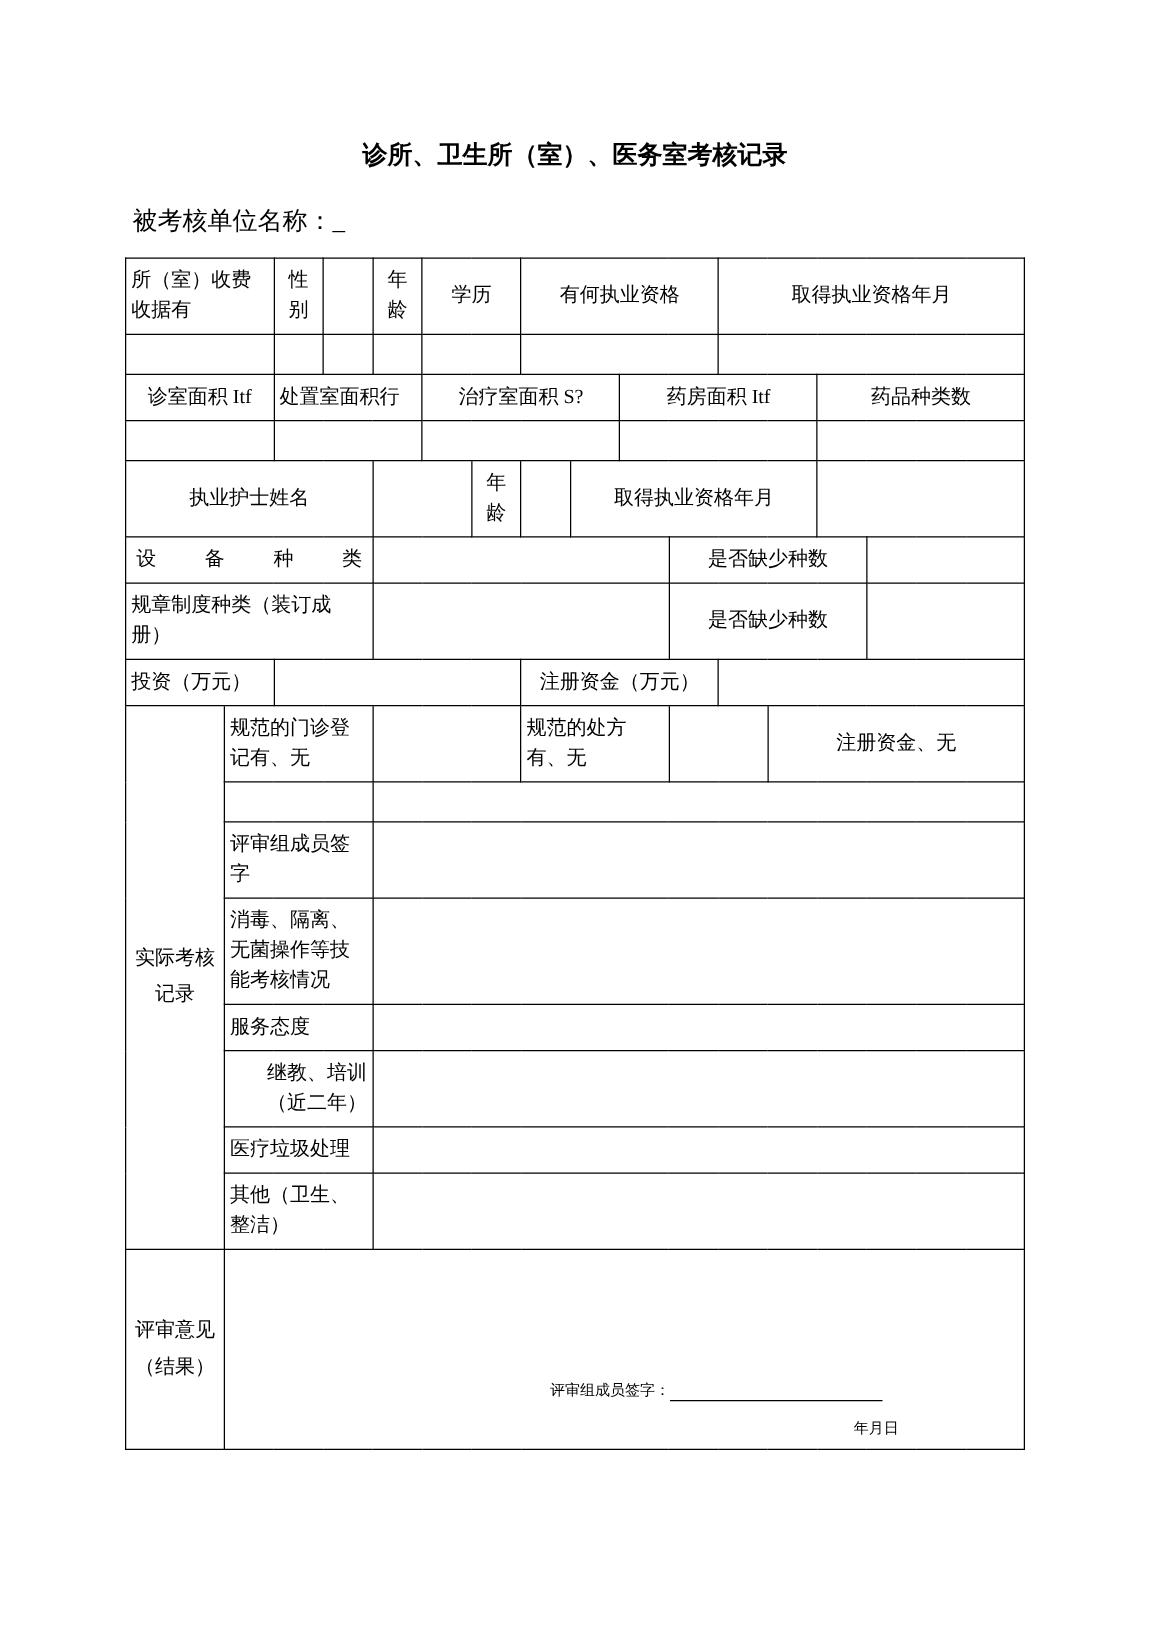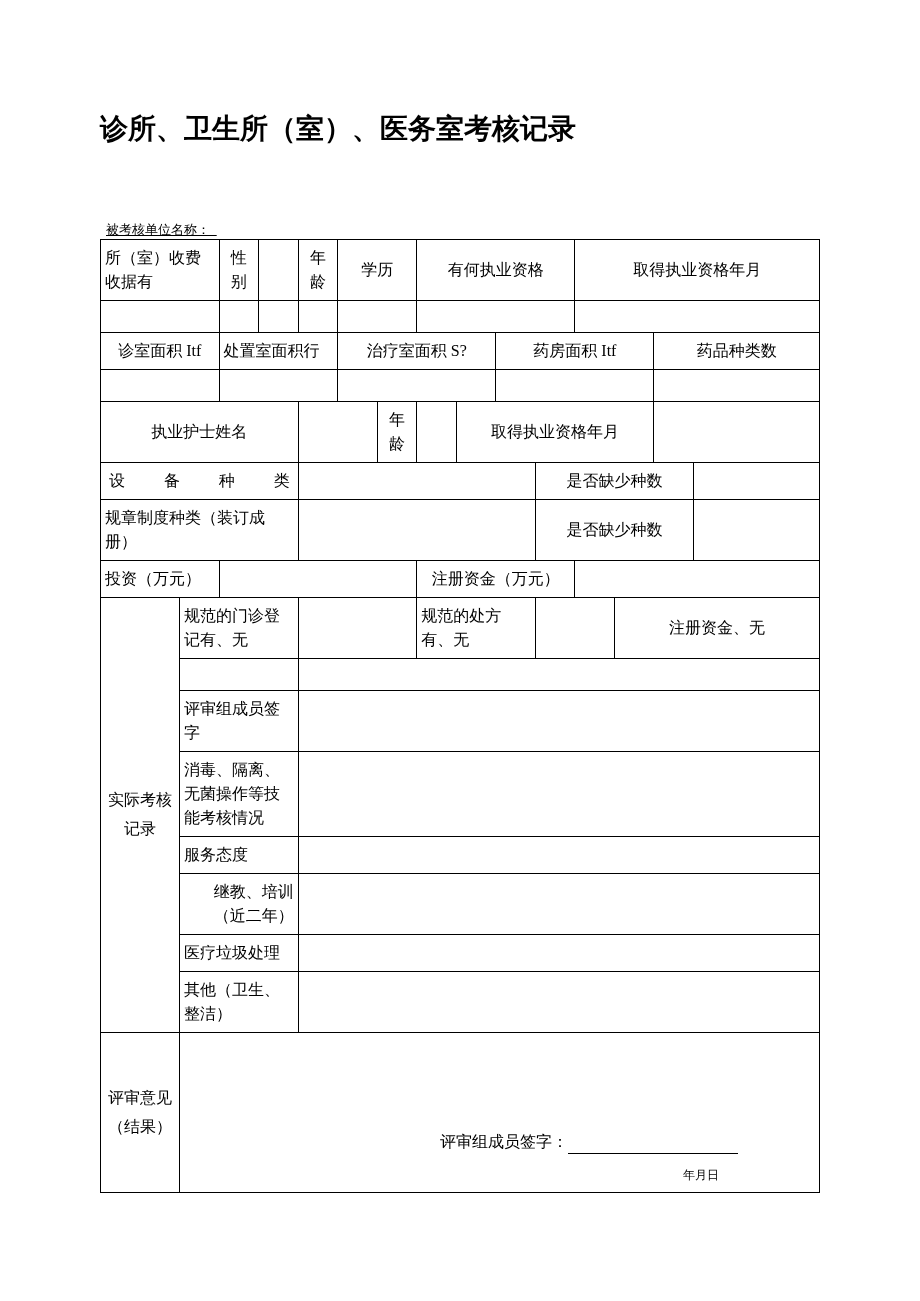--- a/index.html
+++ b/index.html
@@ -7,30 +7,29 @@
       background: #fff;
       font-family: "SimSun", "宋体", serif;
       width: 920px;
       height: 1301px;
       position: relative;
     }
     .page {
       padding: 110px 100px 0 100px;
     }
     .title {
-      text-align: left;
-      font-size: 28px;
+      text-align: center;
+      font-size: 20px;
       font-weight: bold;
-      margin-bottom: 73px;
+      margin-bottom: 26px;
     }
     .subtitle {
-      font-size: 13px;
-      margin-bottom: 0;
+      font-size: 20px;
+      margin-bottom: 16px;
       padding-left: 6px;
-      text-decoration: underline;
     }
     table {
       border-collapse: collapse;
       width: 100%;
       table-layout: fixed;
     }
     td {
       border: 1px solid #000;
       font-size: 16px;
       padding: 6px 4px;
@@ -42,21 +41,21 @@
     .tl { text-align: left; padding-left: 4px;}
     .sig-block {
       padding: 10px 10px 6px 10px;
       height: 155px;
       position: relative;
     }
     .sig-line {
       position: absolute;
       bottom: 38px;
       left: 260px;
-      font-size: 16px;
+      font-size: 12px;
     }
     .sig-underline {
       display: inline-block;
       border-bottom: 1px solid #000;
       width: 170px;
       vertical-align: bottom;
     }
     .sig-date {
       position: absolute;
       bottom: 8px;

